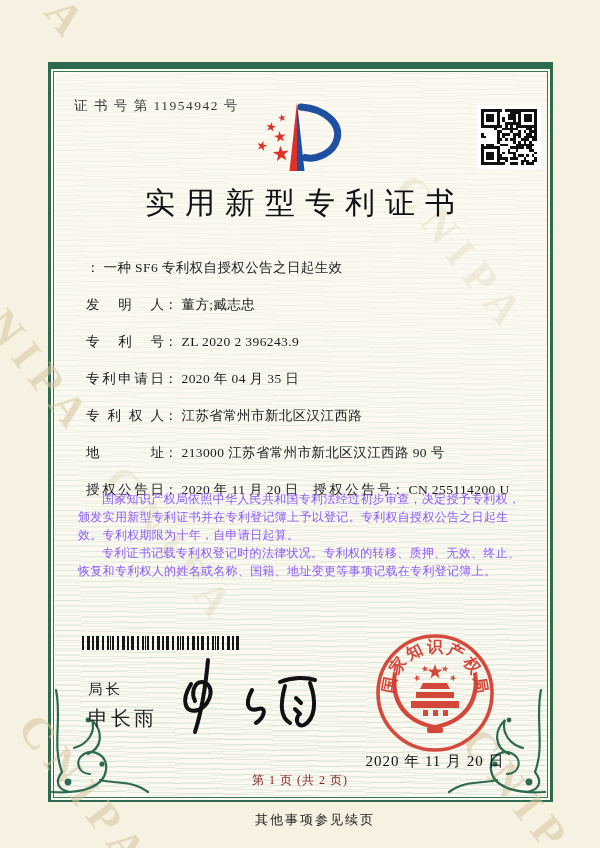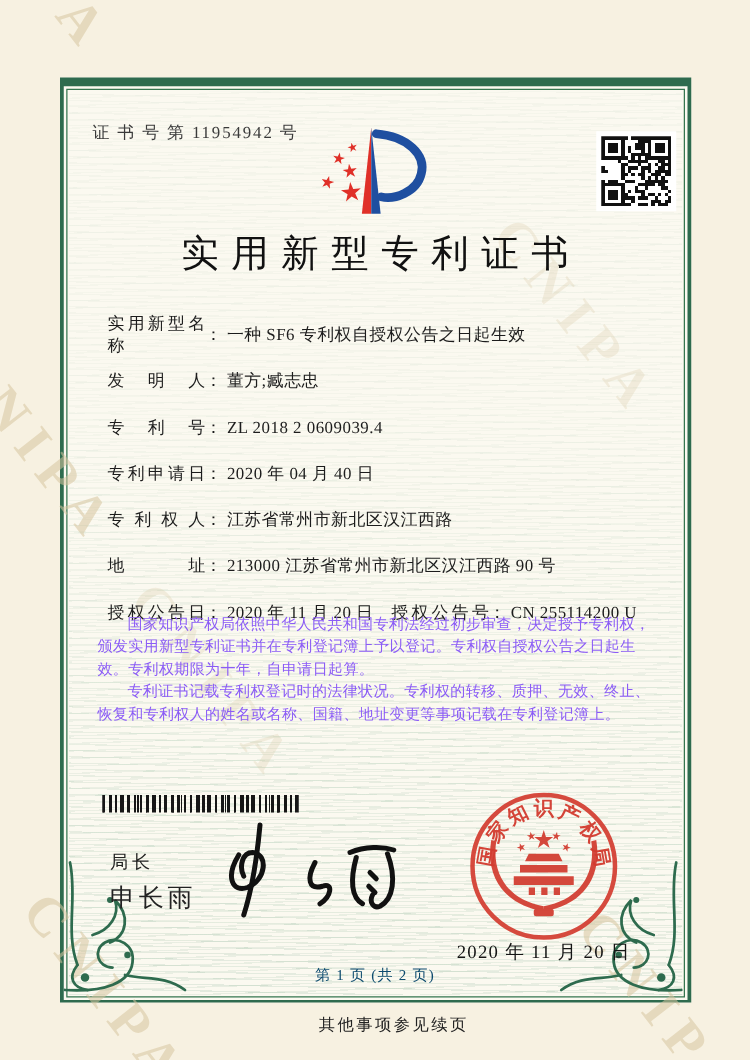--- a/index.html
+++ b/index.html
@@ -88,21 +88,21 @@
   .seal text {
     font-family:"Liberation Serif","DejaVu Serif",serif;
     font-size:16px; font-weight:bold; fill:#d23b2f;
   }
   .seal-date {
     position:absolute; left:355px; top:752px; width:160px;
     text-align:center; font-size:15px; letter-spacing:1px; color:#151515;
   }
   .page-num {
     position:absolute; left:0; width:600px; top:772px;
-    text-align:center; font-size:12px; letter-spacing:1px; color:#0c4a6e;
+    text-align:center; font-size:12px; letter-spacing:1px; color:#7f1d1d;
   }
   .footer-note {
     position:absolute; left:0; width:600px; top:811px;
     text-align:center; font-size:13px; letter-spacing:2px; color:#222;margin-left:15px;
   }
 </style>
 </head>
 <body>
 
 <div class="page">
@@ -322,38 +322,37 @@
           <rect x="0" y="14" width="7" height="7" fill="#111"></rect>
           <rect x="1" y="15" width="5" height="5" fill="#fff"></rect>
           <rect x="2" y="16" width="3" height="3" fill="#111"></rect>
         </svg>
     </div>
 
     <div class="title">实用新型专利证书</div>
 
     <div class="fields">
       <div class="field-row">
-        <span class="flabel">实用新型名称</span>
           <span class="fcolon">：</span>
           <span class="fvalue">一种 SF6 专利权自授权公告之日起生效</span>
       </div>
       <div class="field-row">
         <span class="flabel">发明人</span>
           <span class="fcolon">：</span>
           <span class="fvalue">董方;臧志忠</span>
       </div>
       <div class="field-row">
         <span class="flabel">专利号</span>
           <span class="fcolon">：</span>
-          <span class="fvalue">ZL 2018 2 0609039.4</span>
+          <span class="fvalue">ZL 2020 2 396243.9</span>
       </div>
       <div class="field-row">
         <span class="flabel">专利申请日</span>
           <span class="fcolon">：</span>
-          <span class="fvalue">2020 年 04 月 40 日</span>
+          <span class="fvalue">2020 年 04 月 35 日</span>
       </div>
       <div class="field-row">
         <span class="flabel">专利权人</span>
           <span class="fcolon">：</span>
           <span class="fvalue">江苏省常州市新北区汉江西路</span>
       </div>
       <div class="field-row">
         <span class="flabel">地址</span>
           <span class="fcolon">：</span>
           <span class="fvalue">213000 江苏省常州市新北区汉江西路 90 号</span>

